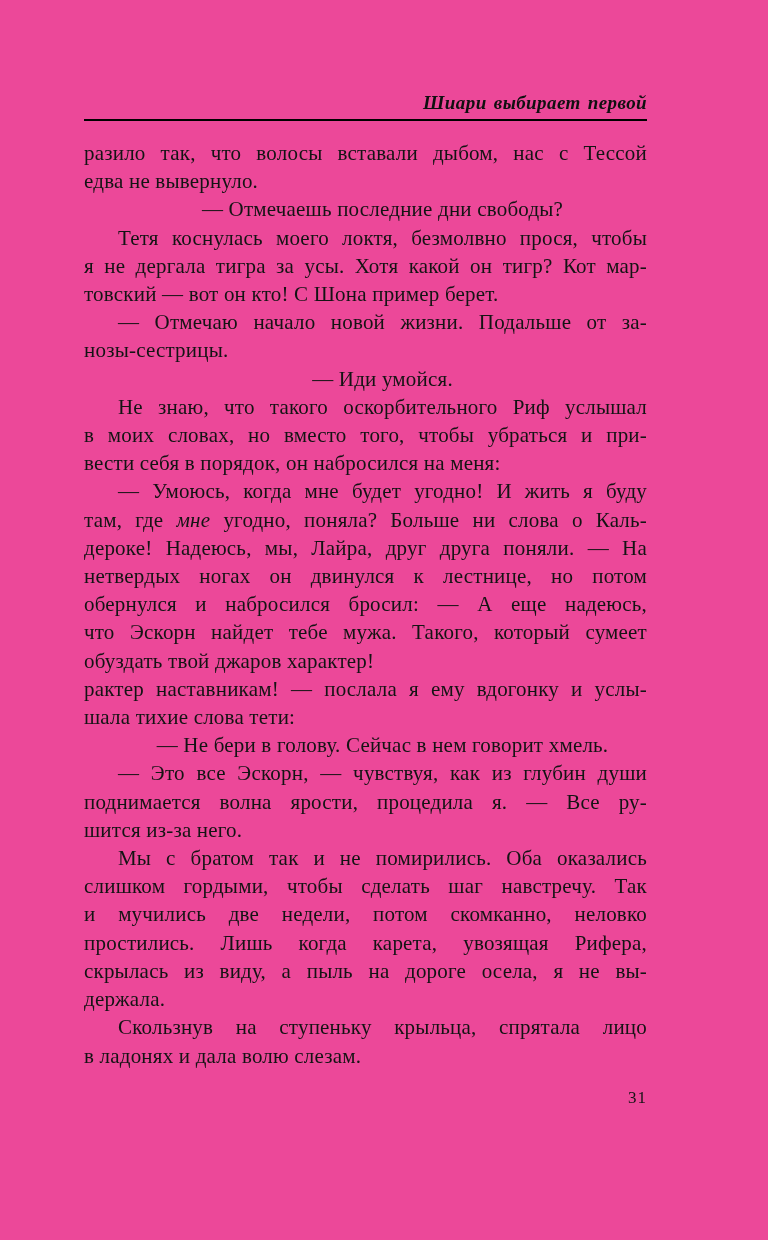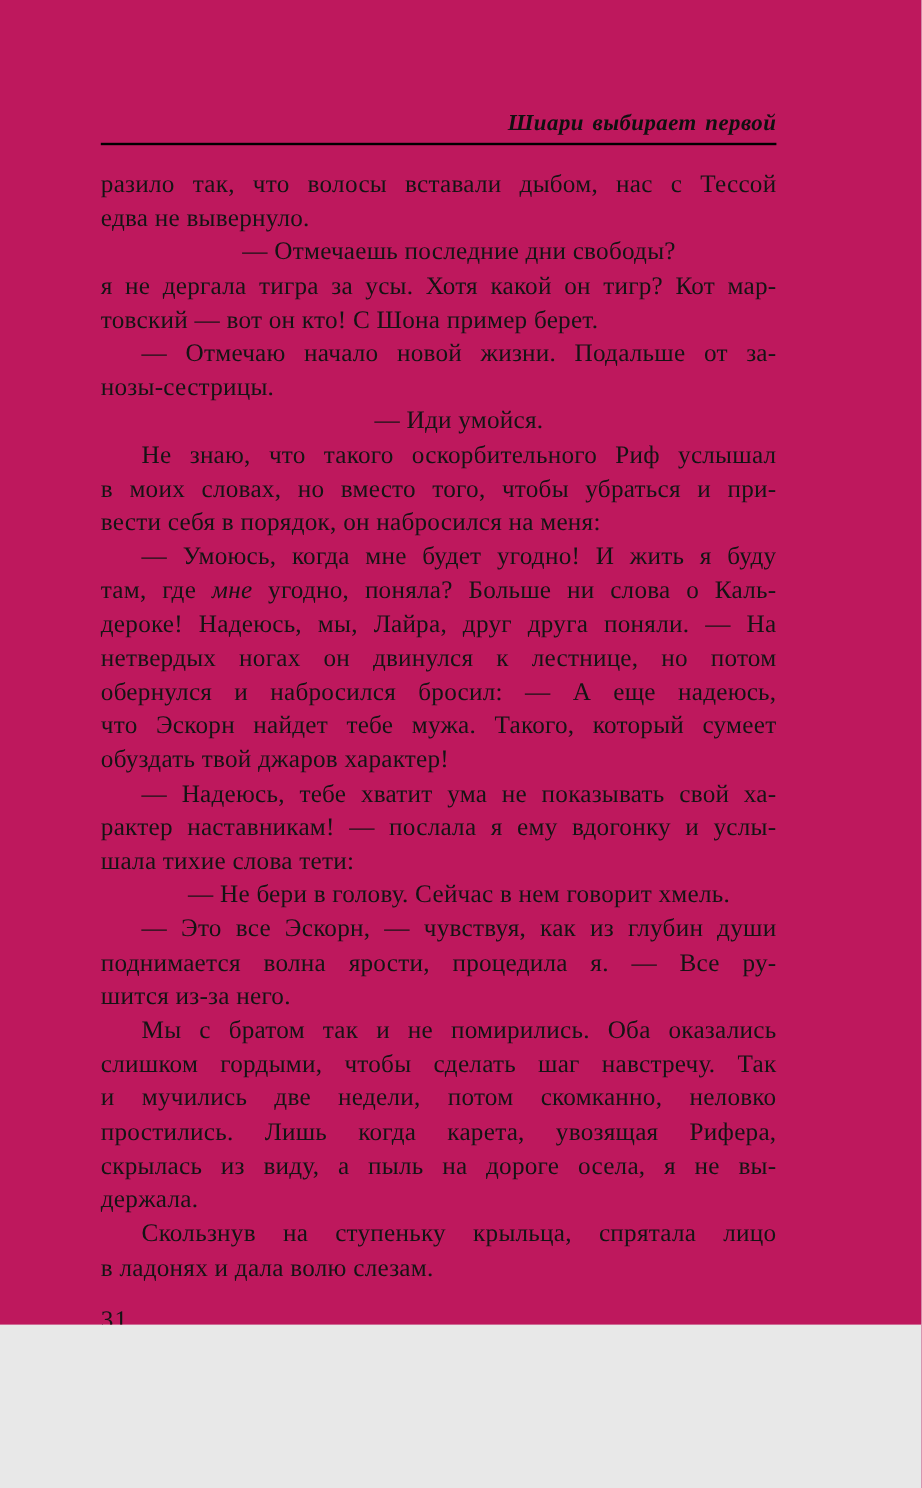--- a/index.html
+++ b/index.html
@@ -3,22 +3,22 @@
 <meta charset="utf-8">
 <style>
   html, body {
     margin: 0;
     padding: 0;
     background: #e8e8e8;
   }
   .page {
     position: relative;
     width: 768px;
-    height: 1104px;
-    background: #be185d;
+    height: 1240px;
+    background: #ec4899;
     font-family: "Liberation Serif", "DejaVu Serif", serif;
     color: #141414;
     overflow: hidden;
   }
   .text-col {
     position: absolute;
     left: 84px;
     top: 92px;
     width: 563px;
   }
@@ -49,22 +49,22 @@
   .line.just {
     text-align: justify;
     text-align-last: justify;
   }
   .line.indent {
     text-indent: 34px;
     text-align: center;
   }
   .page-number {
     margin-top: 18px;
-    text-align: left;
-    font-size: 21px;
+    text-align: right;
+    font-size: 17px;
     letter-spacing: 1px;
   }
 </style>
 </head>
 <body>
 
 <div class="page">
   <div class="text-col">
     <div class="running-head">
       <span>Шиари выбирает первой</span>
@@ -72,20 +72,21 @@
     <div class="head-rule"></div>
     <div class="body-text">
         <div class="paragraph">
           <div class="line just">разило так, что волосы вставали дыбом, нас с Тессой</div>
           <div class="line">едва не вывернуло.</div>
         </div>
         <div class="paragraph">
           <div class="line indent">— Отмечаешь последние дни свободы?</div>
         </div>
         <div class="paragraph">
+          <div class="line just indent">Тетя коснулась моего локтя, безмолвно прося, чтобы</div>
           <div class="line just">я не дергала тигра за усы. Хотя какой он тигр? Кот мар-</div>
           <div class="line">товский — вот он кто! С Шона пример берет.</div>
         </div>
         <div class="paragraph">
           <div class="line just indent">— Отмечаю начало новой жизни. Подальше от за-</div>
           <div class="line">нозы-сестрицы.</div>
         </div>
         <div class="paragraph">
           <div class="line indent">— Иди умойся.</div>
         </div>
@@ -97,21 +98,20 @@
         <div class="paragraph">
           <div class="line just indent">— Умоюсь, когда мне будет угодно! И жить я буду</div>
           <div class="line just">там, где <i>мне</i> угодно, поняла? Больше ни слова о Каль-</div>
           <div class="line just">дероке! Надеюсь, мы, Лайра, друг друга поняли. — На</div>
           <div class="line just">нетвердых ногах он двинулся к лестнице, но потом</div>
           <div class="line just">обернулся и набросился бросил: — А еще надеюсь,</div>
           <div class="line just">что Эскорн найдет тебе мужа. Такого, который сумеет</div>
           <div class="line">обуздать твой джаров характер!</div>
         </div>
         <div class="paragraph">
-          <div class="line just indent">— Надеюсь, тебе хватит ума не показывать свой ха-</div>
           <div class="line just">рактер наставникам! — послала я ему вдогонку и услы-</div>
           <div class="line">шала тихие слова тети:</div>
         </div>
         <div class="paragraph">
           <div class="line indent">— Не бери в голову. Сейчас в нем говорит хмель.</div>
         </div>
         <div class="paragraph">
           <div class="line just indent">— Это все Эскорн, — чувствуя, как из глубин души</div>
           <div class="line just">поднимается волна ярости, процедила я. — Все ру-</div>
           <div class="line">шится из-за него.</div>

